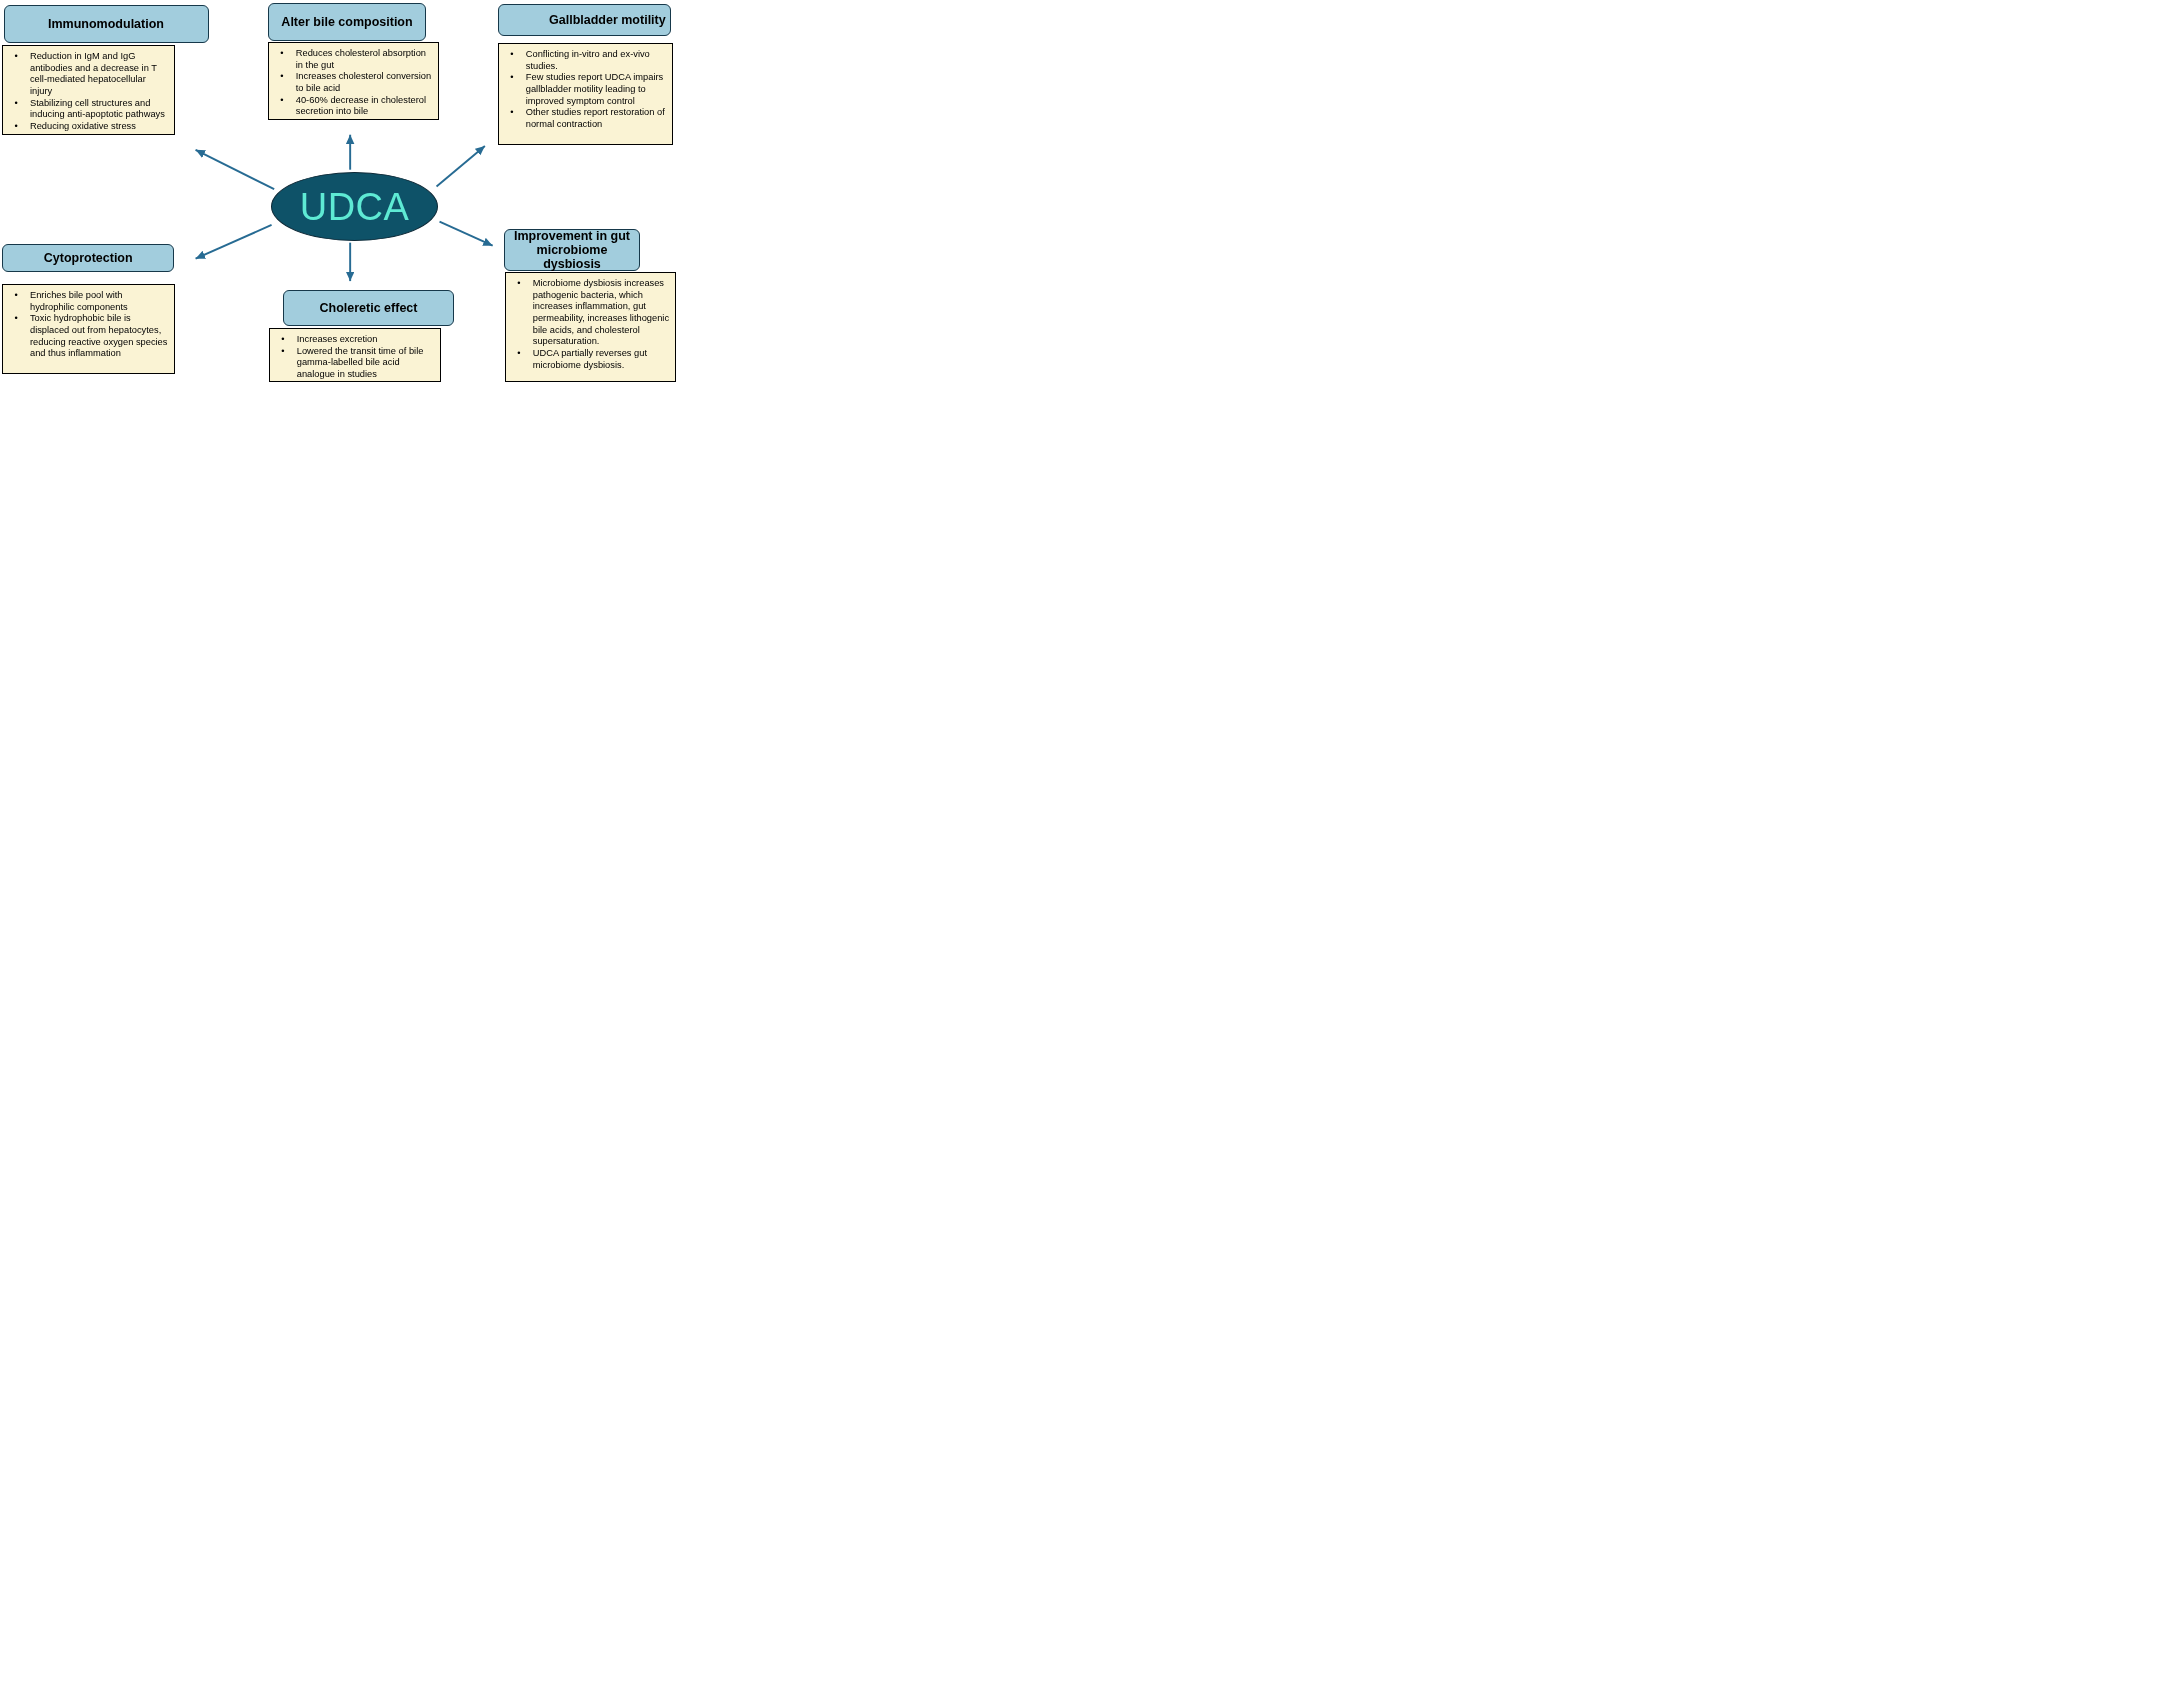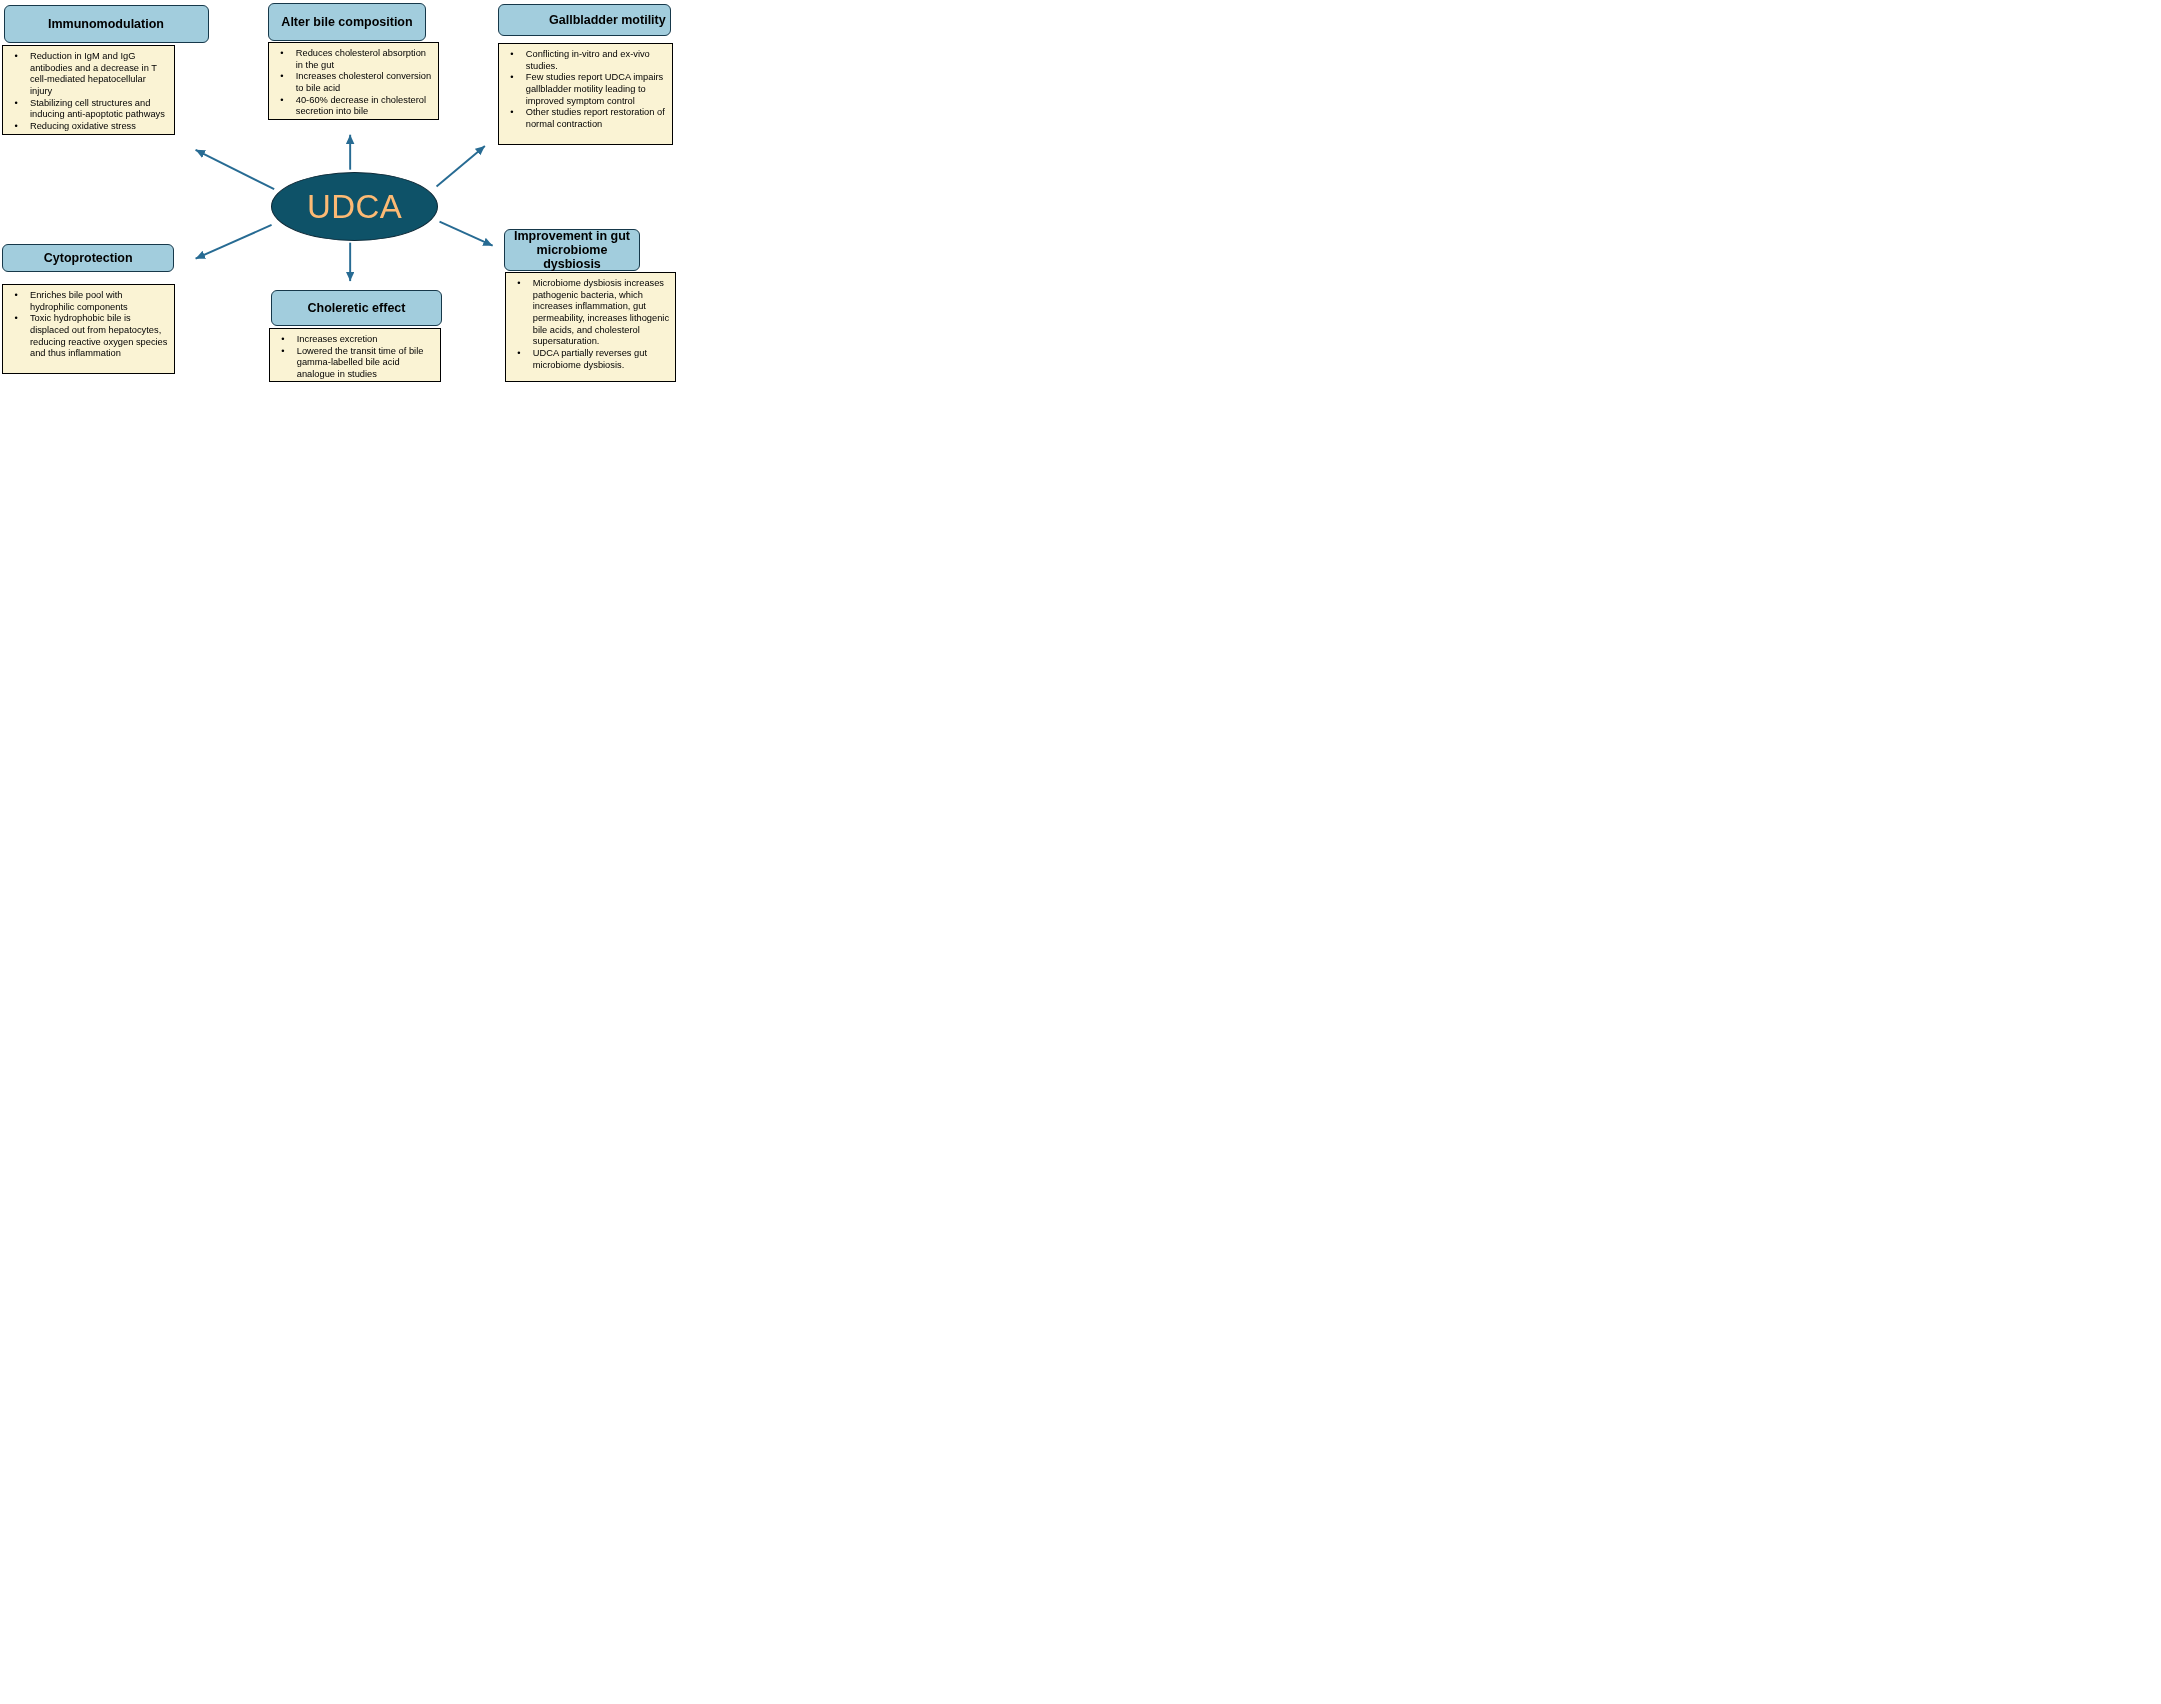--- a/index.html
+++ b/index.html
@@ -47,22 +47,22 @@
   ul.blist .bullet{position:absolute;left:6px;top:0;}
   .ellipse{
     position:absolute;
     box-sizing:border-box;
     background:var(--ellipse-fill);
     border:1.7px solid var(--ellipse-border);
     border-radius:50%;
     display:flex;align-items:center;justify-content:center;
   }
   .ellipse-label{
-    color:#fdba74;
-    font-size:33px;
+    color:#5eead4;
+    font-size:38px;
     font-weight:400;
     letter-spacing:0.4px;
     line-height:1;
   }
   svg.connectors{position:absolute;left:0;top:0;width:100%;height:100%;pointer-events:none;}
   svg.connectors line{stroke:var(--arrow);stroke-width:4.5;}
 </style>
 </head>
 <body>
 
@@ -155,21 +155,21 @@
         <span class="bullet">•</span>
         <span>Enriches bile pool with hydrophilic components</span>
       </li>
       <li>
         <span class="bullet">•</span>
         <span>Toxic hydrophobic bile is displaced out from hepatocytes, reducing reactive oxygen species and thus inflammation</span>
       </li>
     </ul>
   </div>
 
-  <div class="hdr" style="left:271px;top:290px;width:171px;height:36px;">
+  <div class="hdr" style="left:283px;top:290px;width:171px;height:36px;">
     <span>Choleretic effect</span>
   </div>
   <div class="bod" style="left:269px;top:328px;width:172px;height:54px;">
     <ul class="blist">
       <li>
         <span class="bullet">•</span>
         <span>Increases excretion</span>
       </li>
       <li>
         <span class="bullet">•</span>

